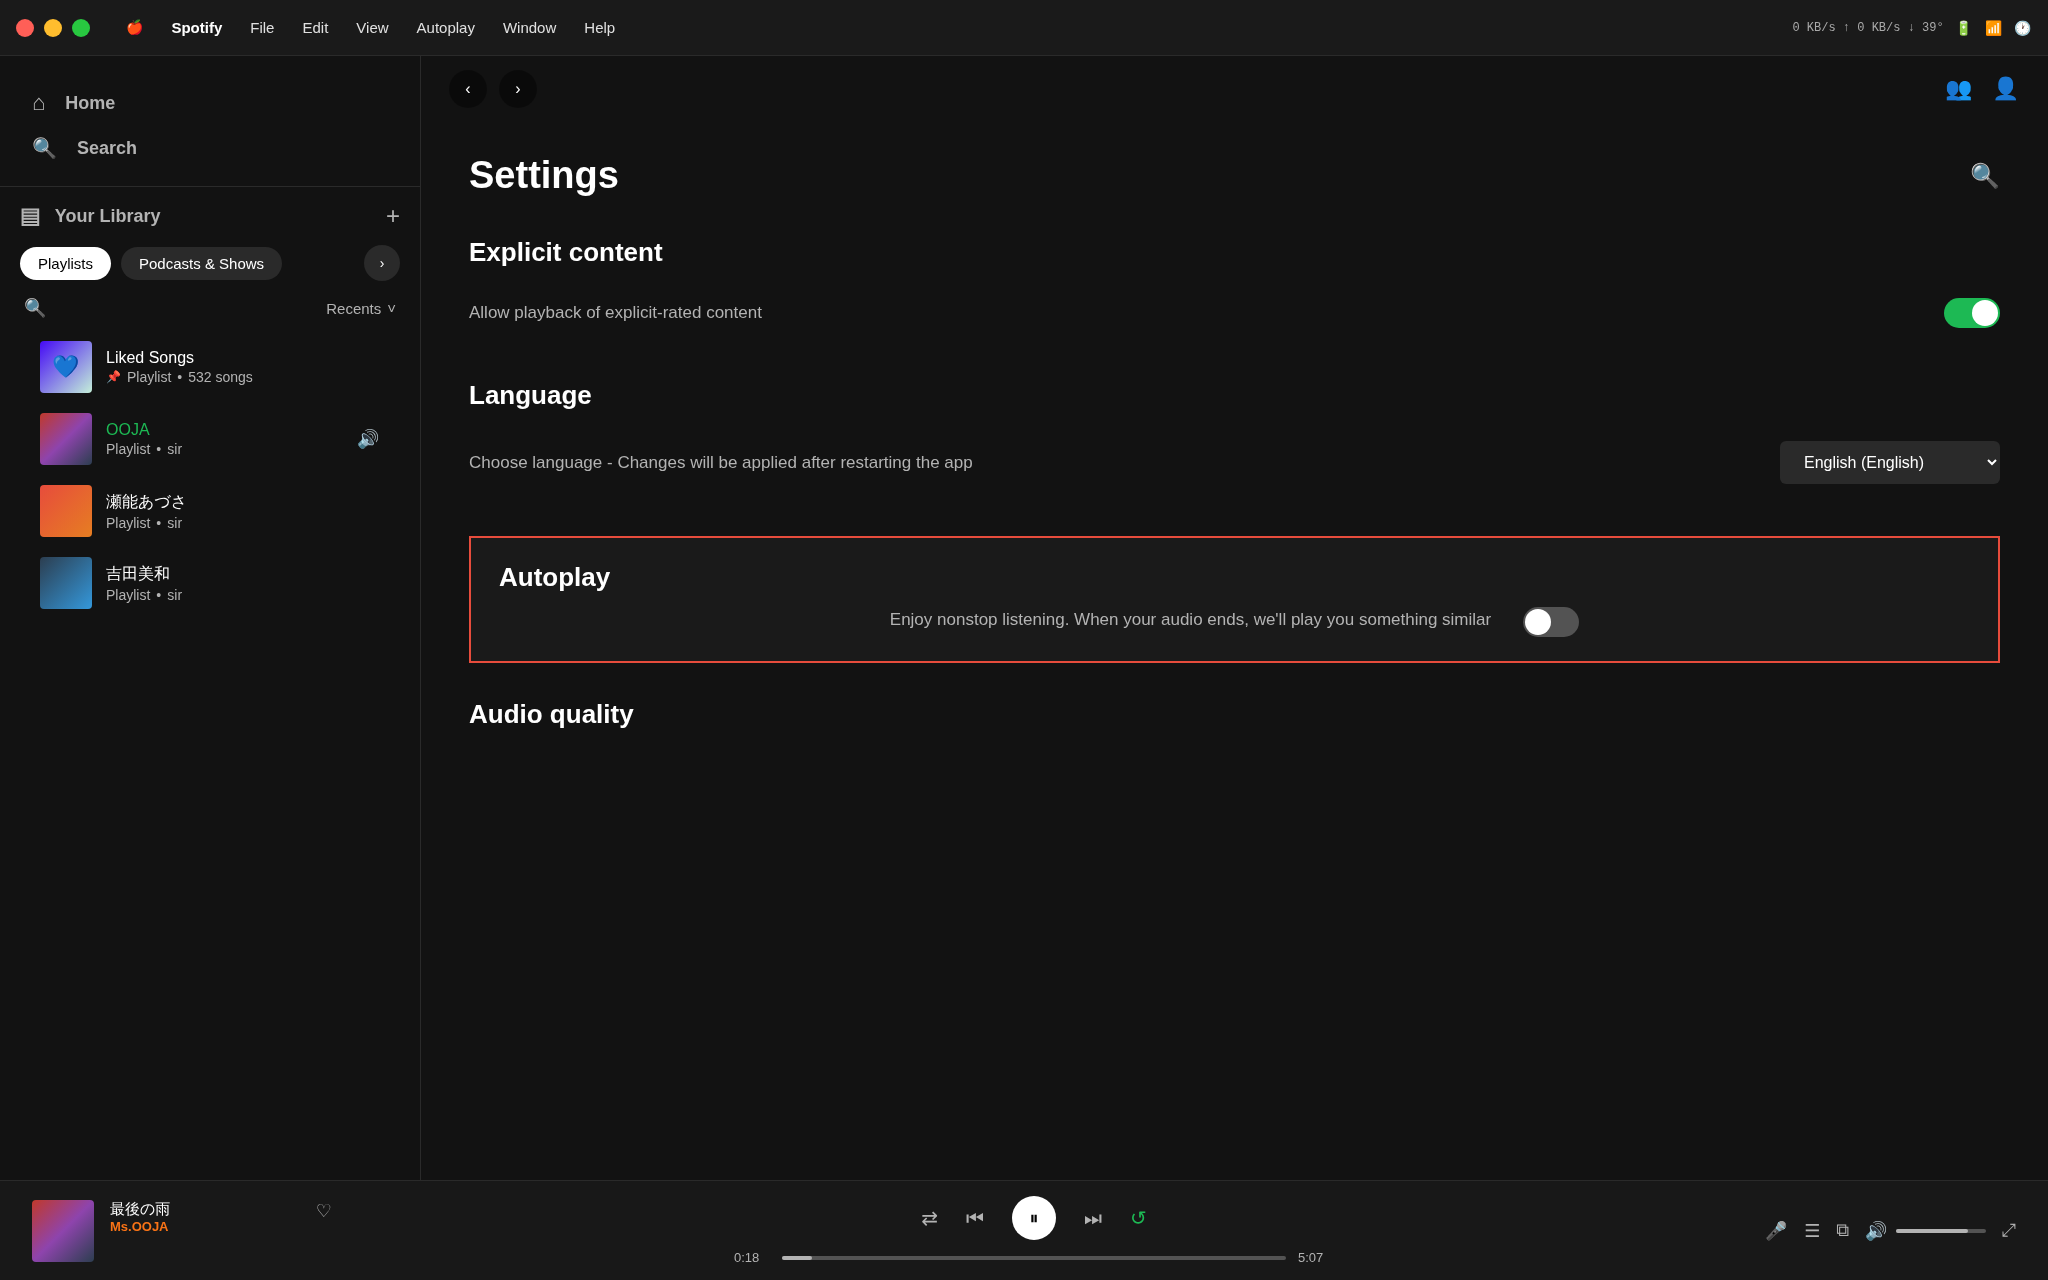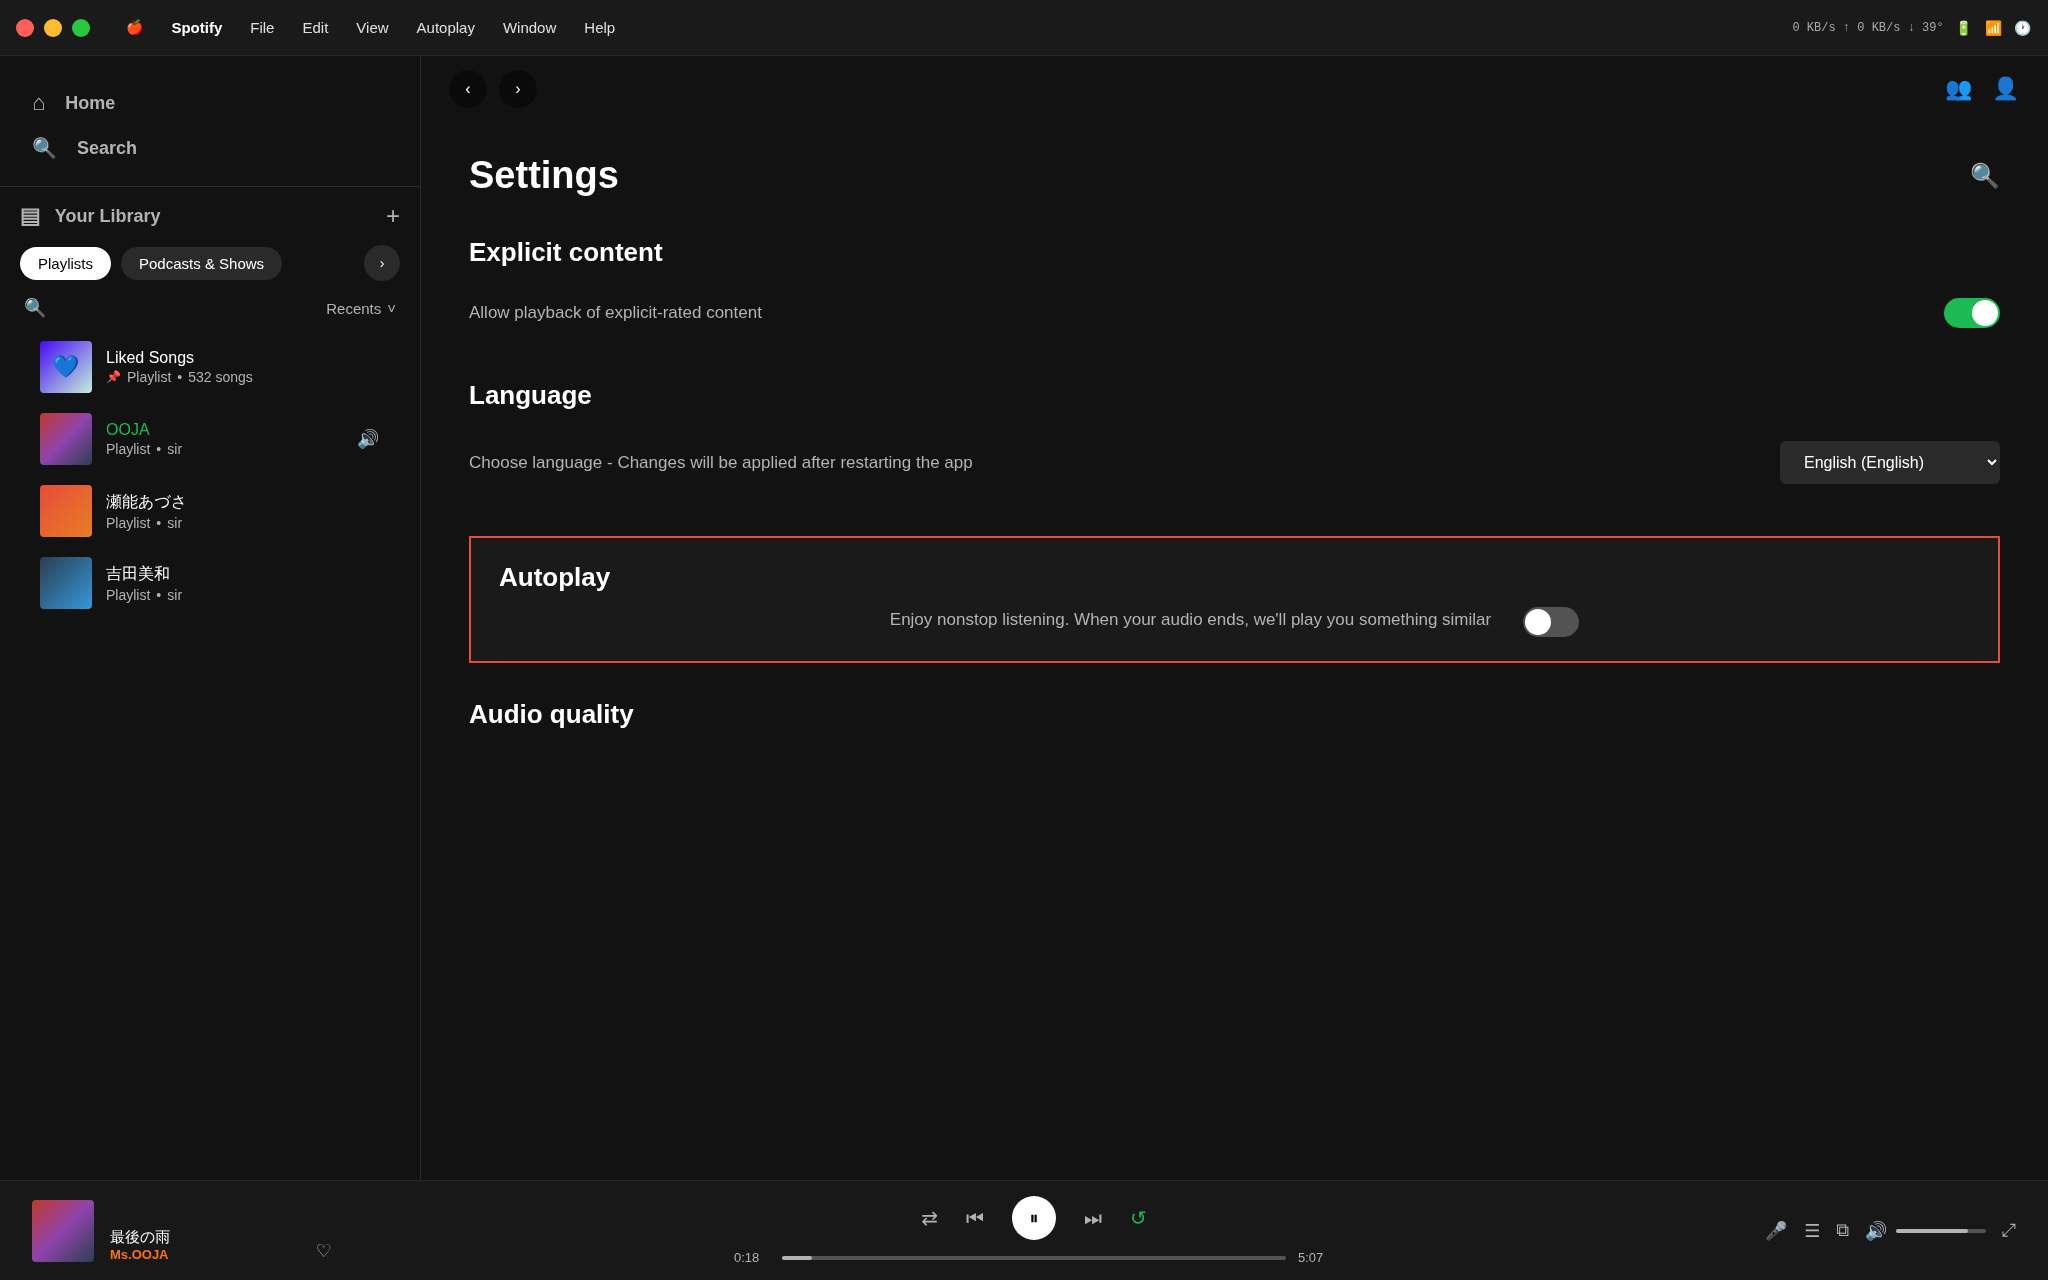--- a/index.html
+++ b/index.html
@@ -377,21 +377,21 @@
       background: #181818;
       border-top: 1px solid #2a2a2a;
       display: flex;
       align-items: center;
       padding: 0 32px;
       flex-shrink: 0;
       gap: 24px;
     }
     .player-track {
       display: flex;
-      align-items: flex-end;
+      align-items: flex-start;
       gap: 16px;
       width: 300px;
       flex-shrink: 0;
     }
     .player-thumb {
       width: 62px; height: 62px;
       border-radius: 4px;
       background: linear-gradient(135deg, #c0392b, #8e44ad, #2c3e50);
       flex-shrink: 0;
     }

